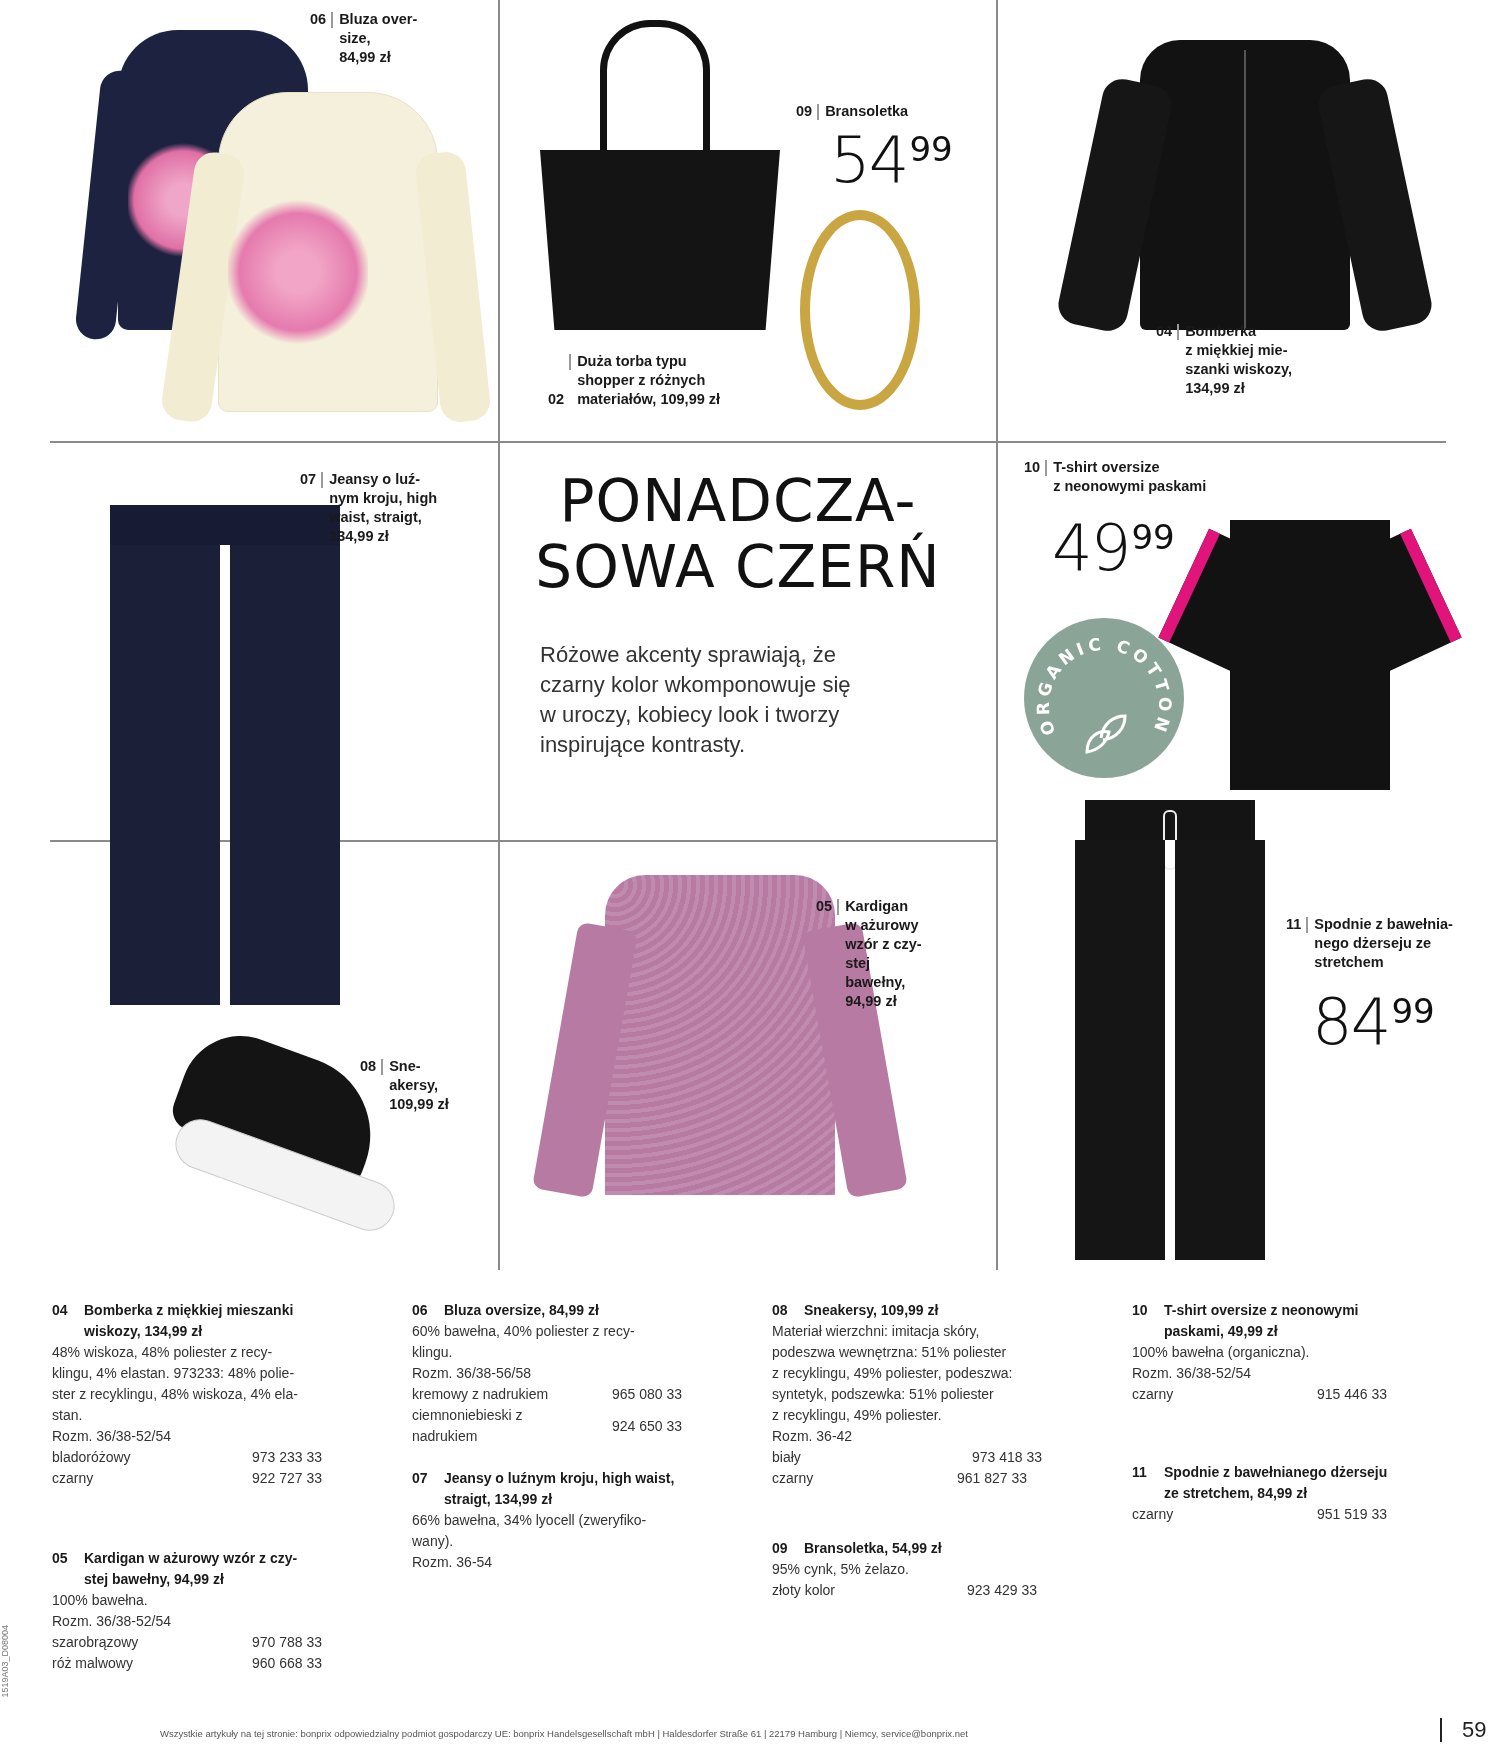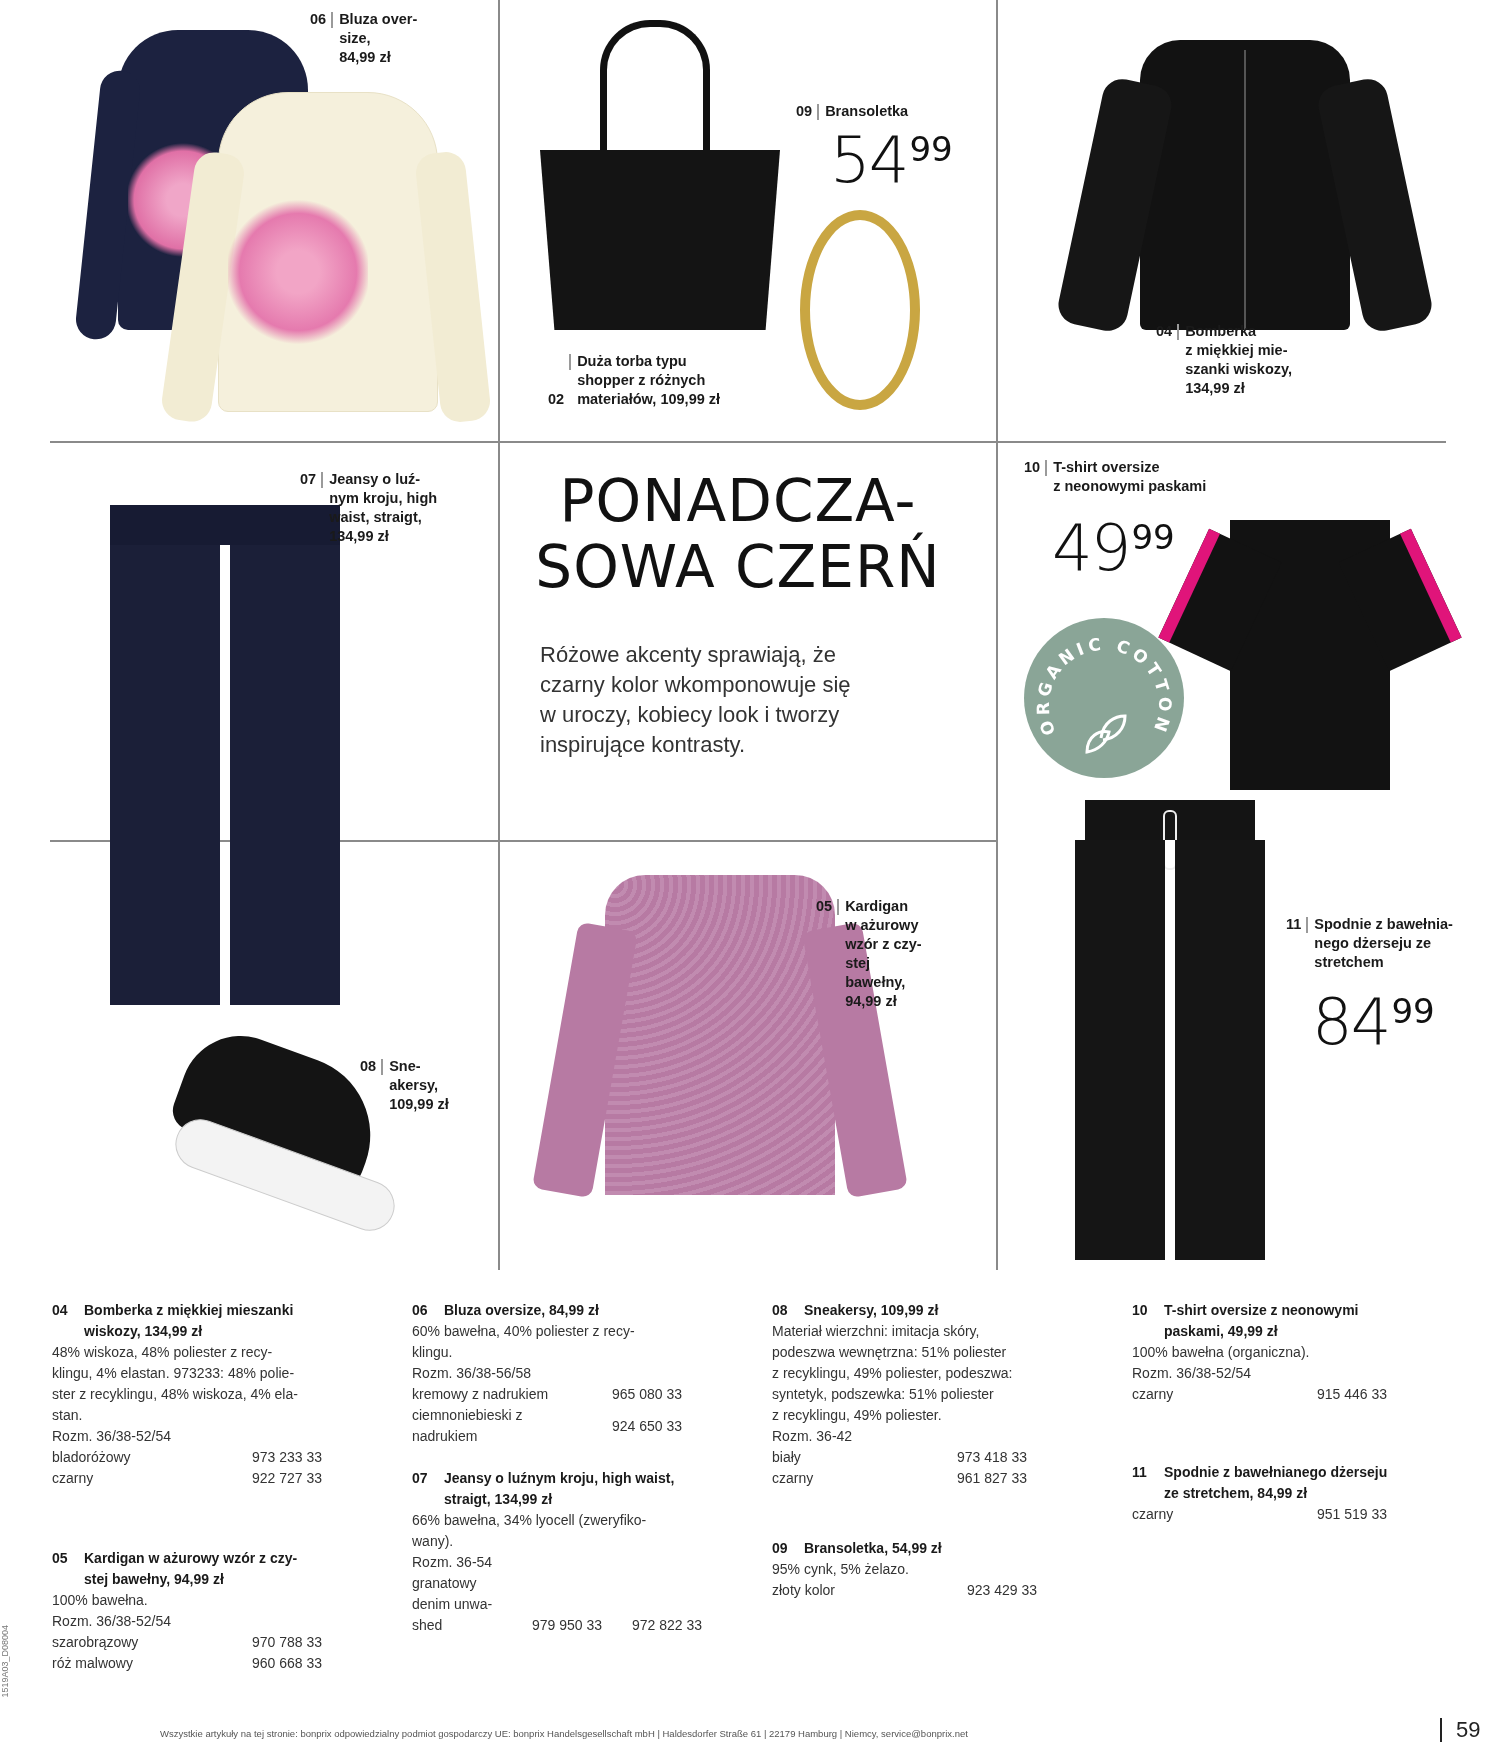--- a/index.html
+++ b/index.html
@@ -31,21 +31,21 @@
   .details .dh .n { width: 32px; flex: none; }
   .details .dh .t { white-space: pre-line; }
   .details .body { white-space: pre-line; }
   .details .row { display: flex; }
   .details .row .c1 { width: 200px; white-space: pre-line; }
   .details .row .c2 { white-space: nowrap; }
   .details .sizetable { display: grid; grid-template-columns: 120px 100px 100px; font-weight: bold; color: #1a1a1a; }
   .details .sizetable2 { display: grid; grid-template-columns: 120px 100px 100px; align-items: end; }
 
   .footer { position: absolute; left: 160px; top: 1728px; font-size: 9.5px; color: #555; white-space: nowrap; }
-  .pagenum { position: absolute; left: 1440px; top: 1718px; font-size: 22px; color: #222; border-left: 2px solid #222; padding-left: 14px; line-height: 24px; }
+  .pagenum { position: absolute; left: 1440px; top: 1718px; font-size: 22px; color: #222; border-left: 2px solid #222; padding-left: 20px; line-height: 24px; }
   .sidecode { position: absolute; left: 0; top: 1625px; font-size: 9px; color: #777; writing-mode: vertical-rl; transform: rotate(180deg); }
 
   .organic { position: absolute; left: 1024px; top: 618px; width: 160px; height: 160px; border-radius: 50%; background: #8aa597; }
 </style>
 </head>
 <body>
 
 <div class="grid-line" style="left:498px;top:0;width:2px;height:1270px;"></div>
 <div class="grid-line" style="left:996px;top:0;width:2px;height:1270px;"></div>
 <div class="grid-line" style="left:50px;top:441px;width:1396px;height:2px;"></div>
@@ -269,42 +269,35 @@
 </div>
 <div class="details" style="left:412px;top:1468px;width:340px;">
   <div class="dh">
       <span class="n">07</span>
       <span class="t">Jeansy o luźnym kroju, high waist,
 straigt, 134,99 zł</span>
     </div>
   <div class="body">66% bawełna, 34% lyocell (zweryfiko-
 wany).
 Rozm. 36-54</div>
-  <div class="sizetable2">
-    <span style="white-space:pre-line">granatowy
-denim unwa-
-shed</span>
-    <span>979 950 33</span>
-    <span>972 822 33</span>
-  </div>
 </div>
 
 <div class="details" style="left:772px;top:1300px;width:340px;">
   <div class="dh">
       <span class="n">08</span>
       <span class="t">Sneakersy, 109,99 zł</span>
     </div>
   <div class="body">Materiał wierzchni: imitacja skóry,
 podeszwa wewnętrzna: 51% poliester
 z recyklingu, 49% poliester, podeszwa:
 syntetyk, podszewka: 51% poliester
 z recyklingu, 49% poliester.
 Rozm. 36-42</div>
   <div class="row">
-      <span class="c1" style="width:185px">biały</span>
+      <span class="c1" style="width:200px">biały</span>
       <span class="c2">973 418 33</span>
     </div>
   <div class="row">
       <span class="c1" style="width:185px">czarny</span>
       <span class="c2">961 827 33</span>
     </div>
 </div>
 <div class="details" style="left:772px;top:1538px;width:340px;">
   <div class="dh">
       <span class="n">09</span>

